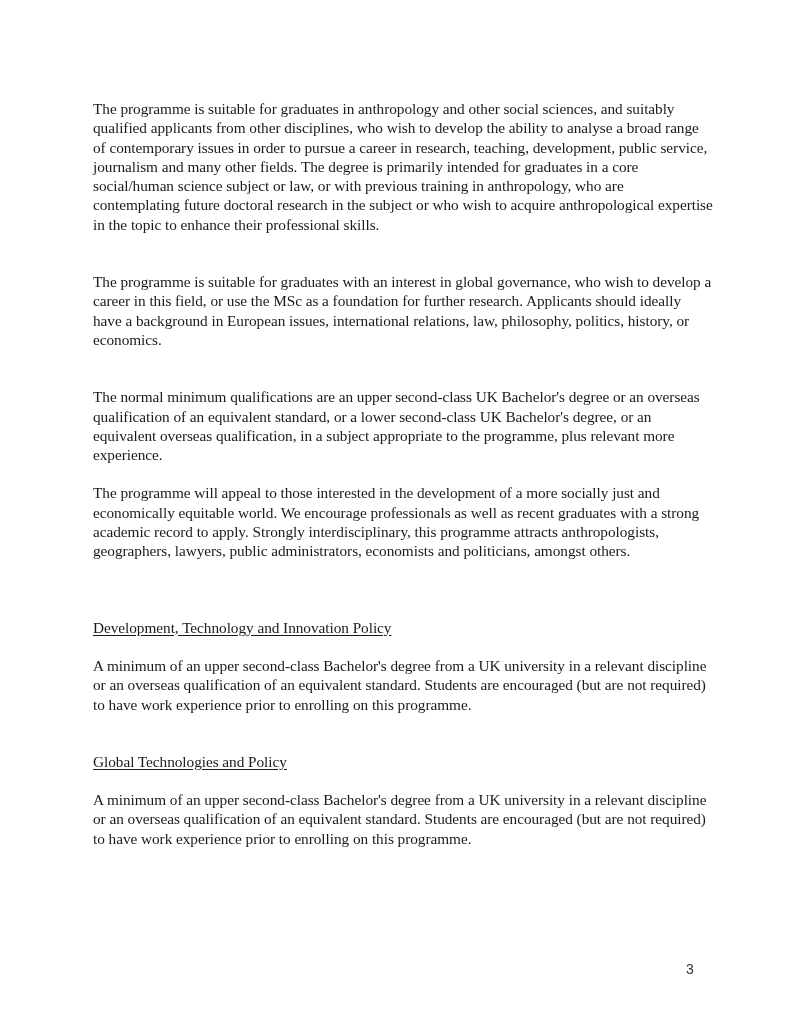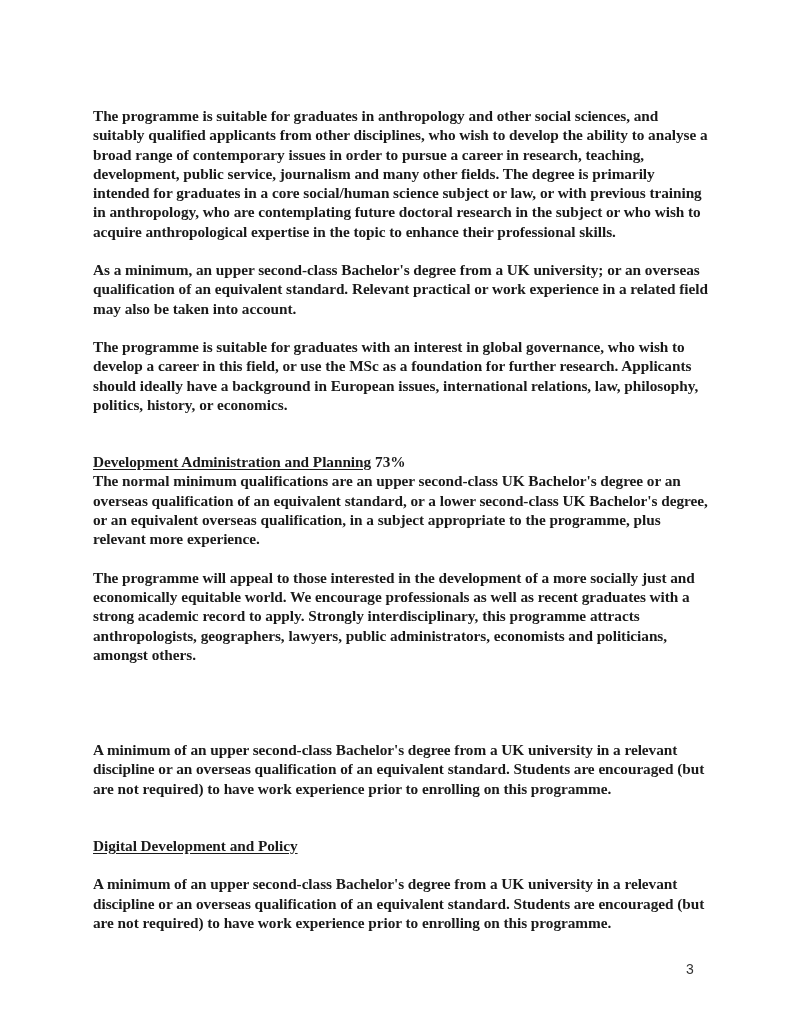--- a/index.html
+++ b/index.html
@@ -11,23 +11,22 @@
       width: 791px;
       height: 1024px;
       position: relative;
       overflow: hidden;
       font-family: "Liberation Serif", "DejaVu Serif", serif;
       color: #1a1a1a;
     }
     .page {
       position: absolute;
       left: 93px;
-      top: 106px;
+      top: 99px;
       width: 620px;
-      font-weight: bold;
     }
     p {
       margin: 0;
       font-size: 15.3px;
       line-height: 19.3px;
       letter-spacing: -0.05px;
     }
     .heading {
       text-decoration: underline;
       text-underline-offset: 2px;
@@ -50,44 +49,43 @@
 </head>
 <body>
 
 <div class="page">
 
   <p>The programme is suitable for graduates in anthropology and other social sciences, and suitably qualified applicants from other disciplines, who wish to develop the ability to analyse a broad range of contemporary issues in order to pursue a career in research, teaching, development, public service, journalism and many other fields. The degree is primarily intended for graduates in a core social/human science subject or law, or with previous training in anthropology, who are contemplating future doctoral research in the subject or who wish to acquire anthropological expertise in the topic to enhance their professional skills.</p>
 
   <div class="gap1"></div>
 
   <div>
-    <p>As a minimum, an upper second-class Bachelor's degree from a UK university; or an overseas qualification of an equivalent standard. Relevant practical or work experience in a related field may also be taken into account.</p>
     <div class="gap1"></div>
     <p>The programme is suitable for graduates with an interest in global governance, who wish to develop a career in this field, or use the MSc as a foundation for further research. Applicants should ideally have a background in European issues, international relations, law, philosophy, politics, history, or economics.</p>
   </div>
 
   <div class="gap2"></div>
 
   <div>
-    <p><span class="heading">Development Administration and Planning</span><span class="pct">73%</span></p>
     <p>The normal minimum qualifications are an upper second-class UK Bachelor's degree or an overseas qualification of an equivalent standard, or a lower second-class UK Bachelor's degree, or an equivalent overseas qualification, in a subject appropriate to the programme, plus relevant more experience.</p>
     <div class="gap1"></div>
     <p>The programme will appeal to those interested in the development of a more socially just and economically equitable world. We encourage professionals as well as recent graduates with a strong academic record to apply. Strongly interdisciplinary, this programme attracts anthropologists, geographers, lawyers, public administrators, economists and politicians, amongst others.</p>
   </div>
 
   <div class="gap-big"></div>
 
   <div>
+    <p><span class="heading">Development, Technology and Innovation Policy</span></p>
     <div class="gap1"></div>
     <p>A minimum of an upper second-class Bachelor's degree from a UK university in a relevant discipline or an overseas qualification of an equivalent standard. Students are encouraged (but are not required) to have work experience prior to enrolling on this programme.</p>
   </div>
 
   <div class="gap2"></div>
 
   <div>
-    <p><span class="heading">Digital Development and Policy</span></p>
+    <p><span class="heading">Global Technologies and Policy</span></p>
     <div class="gap1"></div>
     <p>A minimum of an upper second-class Bachelor's degree from a UK university in a relevant discipline or an overseas qualification of an equivalent standard. Students are encouraged (but are not required) to have work experience prior to enrolling on this programme.</p>
   </div>
 
 </div>
 
 <div class="page-number">3</div>
 
 </body></html>

